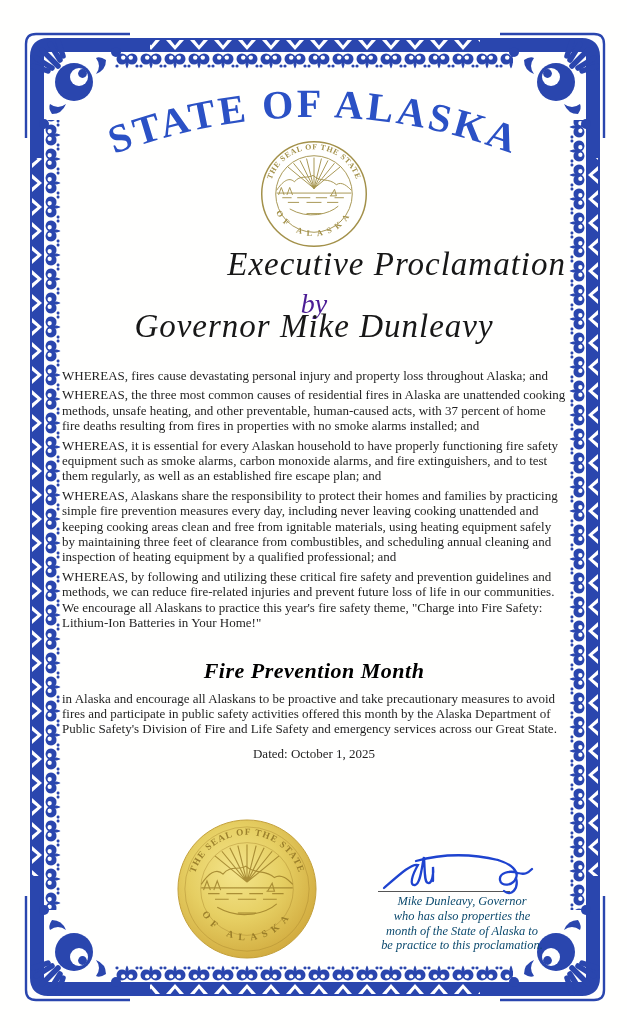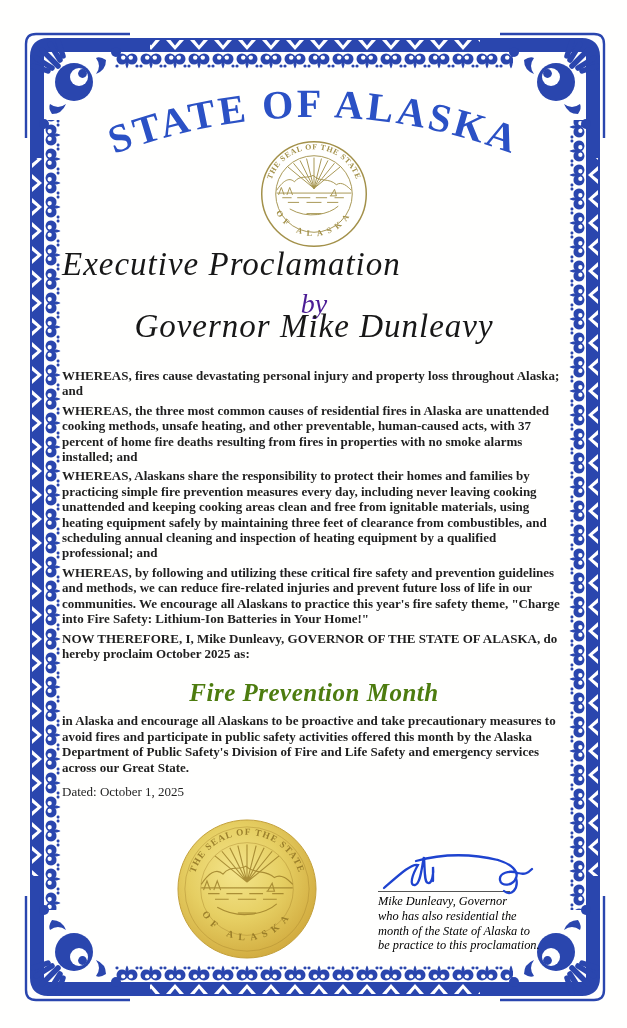--- a/index.html
+++ b/index.html
@@ -5,35 +5,35 @@
   html,body{margin:0;padding:0;background:#ffffff;}
   .page{
     position:relative;width:627px;height:1028px;background:#fffffe;
     font-family:"Liberation Serif", serif;color:#1f1f1f;overflow:hidden;
   }
   .border-svg{position:absolute;left:0;top:0;width:627px;height:1028px;pointer-events:none;}
   .content{position:absolute;left:62px;top:84px;width:504px;}
   .hdr{position:relative;height:284px;}
   .arch{position:absolute;left:0;top:0;width:504px;height:86px;}
   .top-seal{position:absolute;left:196px;top:54px;width:112px;height:112px;}
-  .t1{position:absolute;left:0;top:160px;width:504px;text-align:left;
+  .t1{position:absolute;left:0;top:160px;width:504px;text-align:right;
       font-style:italic;font-size:33px;line-height:40px;color:#171717;letter-spacing:1px;}
   .t2{position:absolute;left:0;top:202px;width:504px;text-align:center;
       font-style:italic;font-size:28px;line-height:36px;color:#4c1d95;}
   .t3{position:absolute;left:0;top:221px;width:504px;text-align:center;
       font-style:italic;font-size:33px;line-height:42px;color:#171717;letter-spacing:1px;}
-  .body-text p{margin:0 0 4px 0;font-size:13px;line-height:15.4px;text-align:left;font-weight:bold;}
-  .fpm{margin:17px 0 5px 0;text-align:center;font-style:italic;font-weight:bold;
-       font-size:25px;line-height:30px;color:#4d7c0f;letter-spacing:0.5px;}
-  .dated{margin-top:9px;font-size:13px;}
+  .body-text p{margin:0 0 4px 0;font-size:13px;line-height:15.4px;text-align:left;}
+  .fpm{margin:25px 0 5px 0;text-align:center;font-style:italic;font-weight:bold;
+       font-size:22px;line-height:30px;color:#000000;letter-spacing:0.5px;}
+  .dated{margin-top:9px;font-size:13px;text-align:center;}
   .foil-seal{position:absolute;left:176px;top:818px;width:142px;height:142px;}
   .sig-block{position:absolute;left:378px;top:848px;width:168px;}
   .sig-svg{width:160px;height:48px;display:block;}
   .sig-line{width:132px;border-top:1.2px solid #555;margin:-5px 0 2px 0;}
-  .sig-caption div{font-style:italic;font-size:12.4px;line-height:14.8px;color:#000000;}
+  .sig-caption div{font-style:italic;font-size:12.4px;line-height:14.8px;color:#0c4a6e;text-align:center;}
 </style>
 </head>
 <body>
 
 <div class="page">
 
   <svg class="border-svg" viewBox="0 0 627 1028" xmlns="http://www.w3.org/2000/svg" aria-hidden="true">
     <defs>
       <pattern id="patH" patternUnits="userSpaceOnUse" width="24" height="34" x="115" y="38">
         <rect x="0" y="0" width="24" height="14" fill="#2a46ae"></rect>
@@ -122,23 +122,23 @@
       </svg>
 
       <div class="t1">Executive Proclamation</div>
       <div class="t2">by</div>
       <div class="t3">Governor Mike Dunleavy</div>
     </div>
 
     <div class="body-text">
       <p>WHEREAS, fires cause devastating personal injury and property loss throughout Alaska; and</p>
       <p>WHEREAS, the three most common causes of residential fires in Alaska are unattended cooking methods, unsafe heating, and other preventable, human-caused acts, with 37 percent of home fire deaths resulting from fires in properties with no smoke alarms installed; and</p>
+      <p>WHEREAS, it is essential for every Alaskan household to have properly functioning fire safety equipment such as smoke alarms, carbon monoxide alarms, and fire extinguishers, and to test them regularly, as well as an established fire escape plan; and</p>
       <p>WHEREAS, Alaskans share the responsibility to protect their homes and families by practicing simple fire prevention measures every day, including never leaving cooking unattended and keeping cooking areas clean and free from ignitable materials, using heating equipment safely by maintaining three feet of clearance from combustibles, and scheduling annual cleaning and inspection of heating equipment by a qualified professional; and</p>
       <p>WHEREAS, by following and utilizing these critical fire safety and prevention guidelines and methods, we can reduce fire-related injuries and prevent future loss of life in our communities. We encourage all Alaskans to practice this year's fire safety theme, "Charge into Fire Safety: Lithium-Ion Batteries in Your Home!"</p>
-      <p>NOW THEREFORE, I, Mike Dunleavy, GOVERNOR OF THE STATE OF ALASKA, do hereby proclaim October 2025 as:</p>
 
       <div class="fpm">Fire Prevention Month</div>
 
       <p>in Alaska and encourage all Alaskans to be proactive and take precautionary measures to avoid fires and participate in public safety activities offered this month by the Alaska Department of Public Safety's Division of Fire and Life Safety and emergency services across our Great State.</p>
       <div class="dated">Dated: October 1, 2025</div>
     </div>
   </div>
 
   <svg class="foil-seal" viewBox="-72 -72 144 144" xmlns="http://www.w3.org/2000/svg">
     <defs>
@@ -168,19 +168,19 @@
       <g fill="none" stroke="#1e43cf" stroke-width="2.3" stroke-linecap="round">
         <path d="M6,40 C22,26 34,15 40,17 C34,27 31,38 37,37 C43,36 44,16 46,9 C47,22 46,34 50,35 C54,36 56,25 55,19 L55,33"></path>
         <path d="M38,13 C66,5 96,6 120,12"></path>
         <path d="M120,12 C133,16 141,23 138,30 C135,38 123,39 122,32 C121,25 131,22 140,25 C147,27 150,25 154,21"></path>
         <path d="M138,30 C141,41 133,49 126,43"></path>
       </g>
     </svg>
     <div class="sig-line"></div>
     <div class="sig-caption">
       <div>Mike Dunleavy, Governor</div>
-      <div>who has also residential the</div>
+      <div>who has also properties the</div>
       <div>month of the State of Alaska to</div>
       <div>be practice to this proclamation.</div>
     </div>
   </div>
 
 </div>
 
 </body></html>

